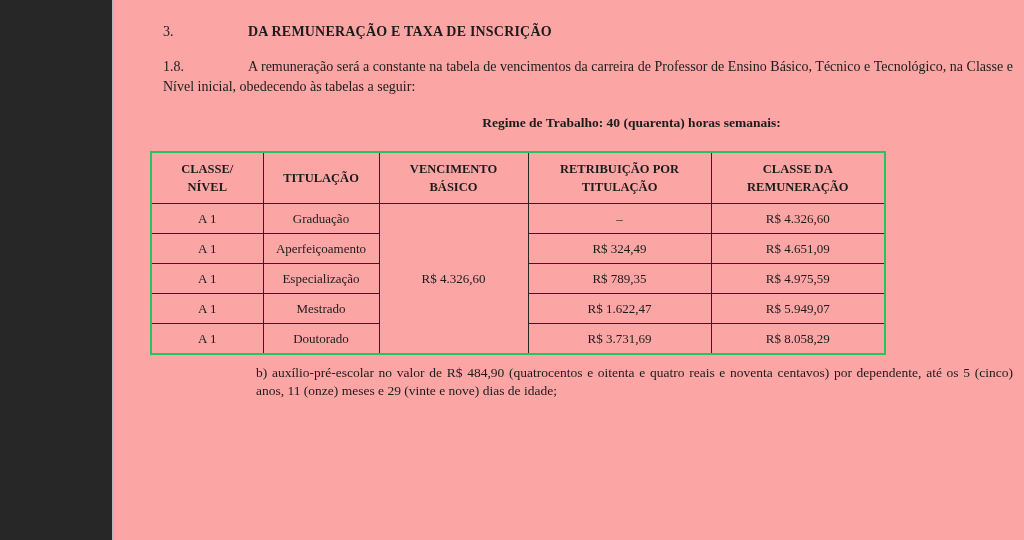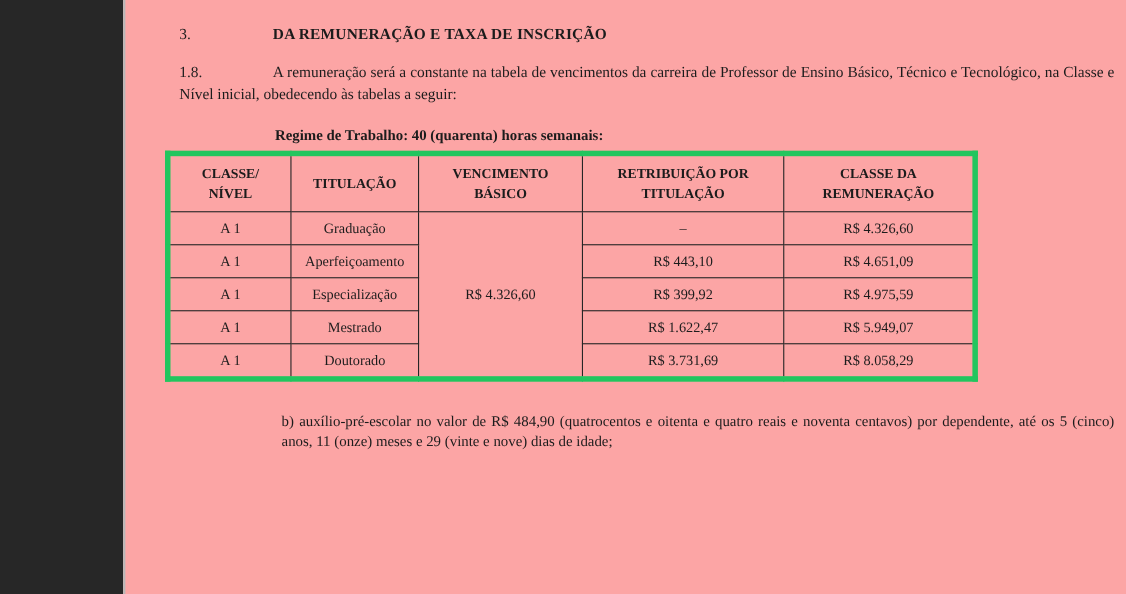--- a/index.html
+++ b/index.html
@@ -51,27 +51,28 @@
   .para {
     margin: 16px 0 0 0;
     text-align: justify;
     line-height: 19.5px;
   }
   .table-caption {
     margin: 18px 0 0 87px;
     font-weight: bold;
     line-height: 17px;
     font-size: 13.5px;
+    text-align: center;
   }
   table.salary {
     border-collapse: collapse;
     table-layout: fixed;
     width: 734px;
-    margin: 6px 0 0 -13px;
-    border: 5px solid #22c55e;
+    margin: 20px 0 0 -13px;
+    border: 2px solid #22c55e;
   }
   table.salary th, table.salary td {
     border: 1.5px solid #262626;
     text-align: center;
     vertical-align: middle;
     padding: 0 4px;
     overflow: hidden;
   }
   table.salary th {
     font-weight: bold;
@@ -84,21 +85,21 @@
     font-size: 13px;
     height: 29px;
   }
   .para-32 { margin-top: 28px; }
   .list-item {
     margin: 11px 0 0 93px;
     text-align: justify;
     line-height: 17.5px;
     font-size: 13.5px;
   }
-  .list-item.b, .list-item.c { margin-top: 27px; }
+  .list-item.b, .list-item.c { margin-top: 9px; }
 </style>
 </head>
 <body>
 
 <div class="viewport">
 
   <div class="side-bar left"></div>
   <div class="side-bar right"></div>
 
   <div class="page">
@@ -138,27 +139,27 @@
         <tr>
           <td>A 1</td>
           <td>Graduação</td>
           <td rowspan="5">R$ 4.326,60</td>
           <td>–</td>
           <td>R$ 4.326,60</td>
         </tr>
         <tr>
           <td>A 1</td>
           <td>Aperfeiçoamento</td>
-          <td>R$ 443,10</td>
+          <td>R$ 324,49</td>
           <td>R$ 4.651,09</td>
         </tr>
         <tr>
           <td>A 1</td>
           <td>Especialização</td>
-          <td>R$ 399,92</td>
+          <td>R$ 789,35</td>
           <td>R$ 4.975,59</td>
         </tr>
         <tr>
           <td>A 1</td>
           <td>Mestrado</td>
           <td>R$ 1.622,47</td>
           <td>R$ 5.949,07</td>
         </tr>
         <tr>
           <td>A 1</td>

